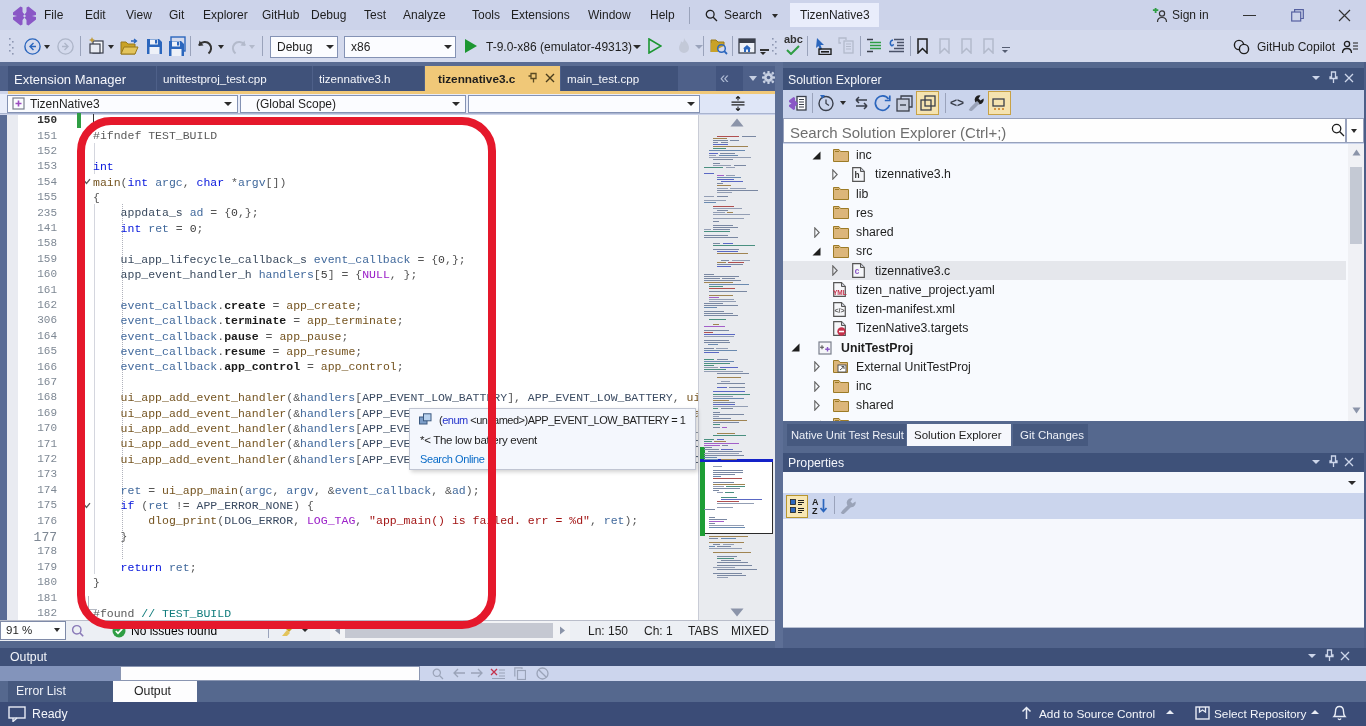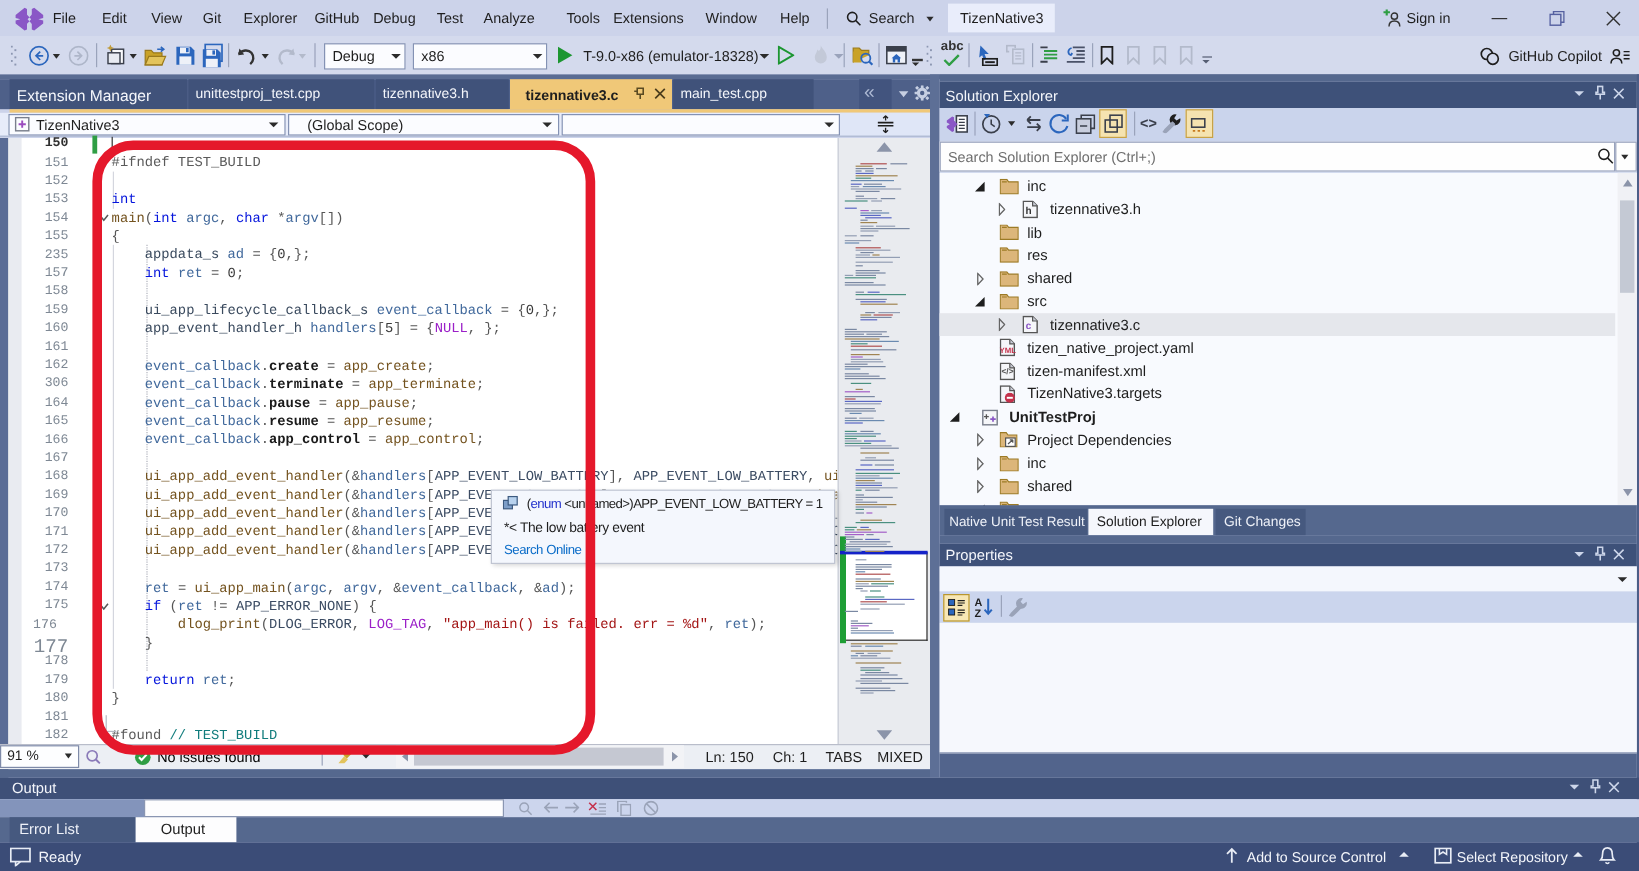--- a/index.html
+++ b/index.html
@@ -111,21 +111,21 @@
 <div class="abs sep" style="left:262px;top:36px;height:20px"></div>
 <div class="combo" style="left:270px;top:36px;width:68px;height:22px"></div>
 <span class="abs t12" style="left:277px;top:40px">Debug</span>
 <div class="carR" style="left:326px;top:45px"></div>
 <div class="combo" style="left:344px;top:36px;width:112px;height:22px"></div>
 <span class="abs t12" style="left:351px;top:40px">x86</span>
 <div class="carR" style="left:444px;top:45px"></div>
 <svg class="abs" style="left:464px;top:38px" width="14" height="16" viewBox="0 0 14 16">
     <path d="M1 1 L13 8 L1 15 Z" fill="#1c9631"></path>
   </svg>
-<span class="abs t12" style="left:486px;top:40px">T-9.0-x86 (emulator-18328)</span>
+<span class="abs t12" style="left:486px;top:40px">T-9.0-x86 (emulator-49313)</span>
 <div class="carR" style="left:633px;top:45px"></div>
 <svg class="abs" style="left:648px;top:38px" width="14" height="16" viewBox="0 0 14 16">
     <path d="M1 1 L13 8 L1 15 Z" fill="none" stroke="#1c9631" stroke-width="1.6"></path>
   </svg>
 <svg class="abs" style="left:676px;top:37px" width="16" height="18" viewBox="0 0 16 18">
     <path d="M8 1 C9 4 13 6 13 11 A5 5 0 0 1 3 11 C3 8 5 7 5 4 C6 6 8 6 8 1 Z" fill="#c3c9d8"></path>
   </svg>
 <div class="carR" style="left:695px;top:45px;border-top-color:#9aa3bb"></div>
 <div class="abs sep" style="left:703px;top:36px;height:20px"></div>
 <svg class="abs" style="left:710px;top:38px" width="18" height="17" viewBox="0 0 18 17">
@@ -256,41 +256,41 @@
 <div class="abs" style="left:0;top:114.5px;width:775px;height:505.5px;background:#ffffff"></div>
 <div class="abs" style="left:0;top:114.5px;width:7px;height:533.5px;background:#5a6c96"></div>
 <div class="abs" style="left:7px;top:114.5px;width:11px;height:505.5px;background:#e9ebf1"></div>
 <div class="abs mono" style="left:18px;top:114.2px;width:39px;text-align:right;font-size:11px;color:#2f2f2f;font-weight:600">150</div>
 <div class="abs mono" style="left:18px;top:129.6px;width:39px;text-align:right;font-size:11px;color:#7e8894;font-weight:400">151</div>
 <div class="abs mono" style="left:18px;top:145.0px;width:39px;text-align:right;font-size:11px;color:#7e8894;font-weight:400">152</div>
 <div class="abs mono" style="left:18px;top:160.4px;width:39px;text-align:right;font-size:11px;color:#7e8894;font-weight:400">153</div>
 <div class="abs mono" style="left:18px;top:175.8px;width:39px;text-align:right;font-size:11px;color:#7e8894;font-weight:400">154</div>
 <div class="abs mono" style="left:18px;top:191.2px;width:39px;text-align:right;font-size:11px;color:#7e8894;font-weight:400">155</div>
 <div class="abs mono" style="left:18px;top:206.6px;width:39px;text-align:right;font-size:11px;color:#7e8894;font-weight:400">235</div>
-<div class="abs mono" style="left:18px;top:222.0px;width:39px;text-align:right;font-size:11px;color:#7e8894;font-weight:400">157</div>
+<div class="abs mono" style="left:18px;top:222.0px;width:39px;text-align:right;font-size:11px;color:#7e8894;font-weight:400">141</div>
 <div class="abs mono" style="left:18px;top:237.4px;width:39px;text-align:right;font-size:11px;color:#7e8894;font-weight:400">158</div>
 <div class="abs mono" style="left:18px;top:252.8px;width:39px;text-align:right;font-size:11px;color:#7e8894;font-weight:400">159</div>
 <div class="abs mono" style="left:18px;top:268.2px;width:39px;text-align:right;font-size:11px;color:#7e8894;font-weight:400">160</div>
 <div class="abs mono" style="left:18px;top:283.6px;width:39px;text-align:right;font-size:11px;color:#7e8894;font-weight:400">161</div>
 <div class="abs mono" style="left:18px;top:299.0px;width:39px;text-align:right;font-size:11px;color:#7e8894;font-weight:400">162</div>
 <div class="abs mono" style="left:18px;top:314.4px;width:39px;text-align:right;font-size:11px;color:#7e8894;font-weight:400">306</div>
 <div class="abs mono" style="left:18px;top:329.8px;width:39px;text-align:right;font-size:11px;color:#7e8894;font-weight:400">164</div>
 <div class="abs mono" style="left:18px;top:345.2px;width:39px;text-align:right;font-size:11px;color:#7e8894;font-weight:400">165</div>
 <div class="abs mono" style="left:18px;top:360.6px;width:39px;text-align:right;font-size:11px;color:#7e8894;font-weight:400">166</div>
 <div class="abs mono" style="left:18px;top:376.0px;width:39px;text-align:right;font-size:11px;color:#7e8894;font-weight:400">167</div>
 <div class="abs mono" style="left:18px;top:391.4px;width:39px;text-align:right;font-size:11px;color:#7e8894;font-weight:400">168</div>
 <div class="abs mono" style="left:18px;top:406.8px;width:39px;text-align:right;font-size:11px;color:#7e8894;font-weight:400">169</div>
 <div class="abs mono" style="left:18px;top:422.2px;width:39px;text-align:right;font-size:11px;color:#7e8894;font-weight:400">170</div>
 <div class="abs mono" style="left:18px;top:437.6px;width:39px;text-align:right;font-size:11px;color:#7e8894;font-weight:400">171</div>
 <div class="abs mono" style="left:18px;top:453.0px;width:39px;text-align:right;font-size:11px;color:#7e8894;font-weight:400">172</div>
 <div class="abs mono" style="left:18px;top:468.4px;width:39px;text-align:right;font-size:11px;color:#7e8894;font-weight:400">173</div>
 <div class="abs mono" style="left:18px;top:483.8px;width:39px;text-align:right;font-size:11px;color:#7e8894;font-weight:400">174</div>
 <div class="abs mono" style="left:18px;top:499.2px;width:39px;text-align:right;font-size:11px;color:#7e8894;font-weight:400">175</div>
-<div class="abs mono" style="left:18px;top:514.6px;width:39px;text-align:center;font-size:11px;color:#7e8894;font-weight:400">176</div>
-<div class="abs mono" style="left:18px;top:530.0px;width:39px;text-align:right;font-size:16px;color:#7e8894;font-weight:400">177</div>
+<div class="abs mono" style="left:18px;top:514.6px;width:39px;text-align:right;font-size:11px;color:#7e8894;font-weight:400">176</div>
+<div class="abs mono" style="left:18px;top:530.0px;width:39px;text-align:right;font-size:13px;color:#7e8894;font-weight:400">177</div>
 <div class="abs mono" style="left:18px;top:545.4px;width:39px;text-align:right;font-size:11px;color:#7e8894;font-weight:400">178</div>
 <div class="abs mono" style="left:18px;top:560.8px;width:39px;text-align:right;font-size:11px;color:#7e8894;font-weight:400">179</div>
 <div class="abs mono" style="left:18px;top:576.2px;width:39px;text-align:right;font-size:11px;color:#7e8894;font-weight:400">180</div>
 <div class="abs mono" style="left:18px;top:591.6px;width:39px;text-align:right;font-size:11px;color:#7e8894;font-weight:400">181</div>
 <div class="abs mono" style="left:18px;top:607.0px;width:39px;text-align:right;font-size:11px;color:#7e8894;font-weight:400">182</div>
 <div class="abs" style="left:93.5px;top:142.8px;width:1px;height:30.8px;background:#d4d6de"></div>
 <div class="abs" style="left:93.5px;top:204.4px;width:1px;height:369.6px;background:#d4d6de"></div>
 <div class="abs" style="left:121.5px;top:204.4px;width:1px;height:354.2px;background:transparent;border-left:1px dotted #b0b2bc"></div>
 <div class="abs" style="left:0;top:114.5px;width:698px;height:506px;overflow:hidden">
 <div class="abs mono" style="left:93px;top:14.9px;font-size:11.5px;letter-spacing:0px;white-space:pre"><span style="color:#5a5a5a;font-weight:normal">#ifndef TEST_BUILD</span></div>
@@ -629,21 +629,21 @@
 <path d="M15.5 4.5 A4.5 4.5 0 1 1 12.5 1.5 L10.5 4.5 L12.5 6.5 Z" fill="#1e1e1e"></path>
 <path d="M9.5 7.5 L3 14 L1.8 15.8 L3.2 16.5 L5 15 L11 9" fill="#9aa3b8" stroke="#9aa3b8" stroke-width="1.5"></path>
 </svg>
 <div class="abs" style="left:988px;top:91px;width:23px;height:24px;background:#f5e3b0;border:1px solid #c8a246"></div>
 <svg class="abs" style="left:992px;top:96px" width="16" height="15" viewBox="0 0 16 15">
 <rect x="1" y="3" width="11" height="7" fill="none" stroke="#3a3f4b" stroke-width="1.3"></rect>
 <path d="M2 13 L4 13 M6 13 L8 13 M10 13 L12 13" stroke="#c87b1e" stroke-width="1.5"></path>
 </svg>
 <div class="abs" style="left:783px;top:117px;width:581px;height:27px;background:#cad4ec"></div>
 <div class="abs" style="left:783px;top:118px;width:563px;height:25px;background:#fefefe;border:1px solid #98a2bc"></div>
-<span class="abs" style="left:790px;top:124px;font-size:12px;color:#6e6e6e">Search Solution Explorer (Ctrl+;)</span>
+<span class="abs" style="left:790px;top:124px;font-size:15px;color:#6e6e6e">Search Solution Explorer (Ctrl+;)</span>
 <svg class="abs" style="left:1331px;top:123px" width="14" height="14" viewBox="0 0 14 14">
     <circle cx="5.6" cy="5.6" r="4.2" fill="none" stroke="#1e1e1e" stroke-width="1.3"></circle>
     <line x1="8.8" y1="8.8" x2="13" y2="13" stroke="#1e1e1e" stroke-width="1.3"></line>
   </svg>
 <div class="abs" style="left:1346px;top:118px;width:18px;height:25px;background:#fefefe;border:1px solid #98a2bc"></div>
 <div class="carR" style="left:1351px;top:129px;border-left-width:3.5px;border-right-width:3.5px"></div>
 <div class="abs" style="left:783px;top:144px;width:581px;height:277px;background:#f8fafe;overflow:hidden"></div>
 <svg class="abs" style="left:812px;top:150.5px" width="9" height="9" viewBox="0 0 9 9">
     <path d="M8.5 0.5 L8.5 8.5 L0.5 8.5 Z" fill="#1e1e1e"></path>
   </svg>
@@ -729,21 +729,21 @@
 </svg>
 <span class="abs" style="left:841px;top:340.5px;font-size:12.3px;color:#1e1e1e;font-weight:bold">UnitTestProj</span>
 <svg class="abs" style="left:814px;top:361.25px" width="6" height="11" viewBox="0 0 6 11">
     <path d="M0.8 0.8 L5.2 5.5 L0.8 10.2 Z" fill="none" stroke="#646464" stroke-width="1.1"></path>
   </svg>
 <svg class="abs" style="left:833px;top:360.25px" width="15" height="13" viewBox="0 0 15 13">
 <path d="M0.5 12.5 L0.5 0.5 L5.5 0.5 L7 2.5 L14.5 2.5 L14.5 12.5 Z" fill="#dcb67a" stroke="#9c7b26" stroke-width="1"></path>
 <rect x="5" y="5" width="8" height="7" fill="#fff" stroke="#555" stroke-width="1"></rect>
 <path d="M7 10 L11 6.5 M11 6.5 L8.5 6.5 M11 6.5 L11 9" stroke="#555" stroke-width="1" fill="none"></path>
 </svg>
-<span class="abs" style="left:856px;top:359.8px;font-size:12.3px;color:#1e1e1e;font-weight:normal">Project Dependencies</span>
+<span class="abs" style="left:856px;top:359.8px;font-size:12.3px;color:#1e1e1e;font-weight:normal">External UnitTestProj</span>
 <svg class="abs" style="left:814px;top:380.5px" width="6" height="11" viewBox="0 0 6 11">
     <path d="M0.8 0.8 L5.2 5.5 L0.8 10.2 Z" fill="none" stroke="#646464" stroke-width="1.1"></path>
   </svg>
 <svg class="abs" style="left:833px;top:379.5px" width="16" height="13" viewBox="0 0 16 13">
 <path d="M0.5 12.5 L0.5 0.5 L6 0.5 L7.5 2.5 L15.5 2.5 L15.5 12.5 Z" fill="#dcb67a" stroke="#9c7b26" stroke-width="1"></path>
 <path d="M2 2.5 L6 2.5" stroke="#9c7b26" stroke-width="1"></path>
 </svg>
 <span class="abs" style="left:856px;top:379.0px;font-size:12.3px;color:#1e1e1e;font-weight:normal">inc</span>
 <svg class="abs" style="left:814px;top:399.75px" width="6" height="11" viewBox="0 0 6 11">
     <path d="M0.8 0.8 L5.2 5.5 L0.8 10.2 Z" fill="none" stroke="#646464" stroke-width="1.1"></path>

